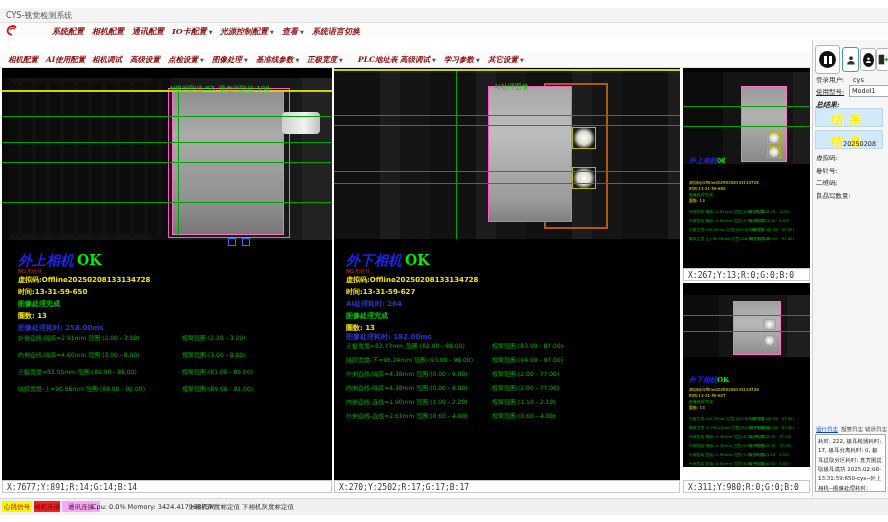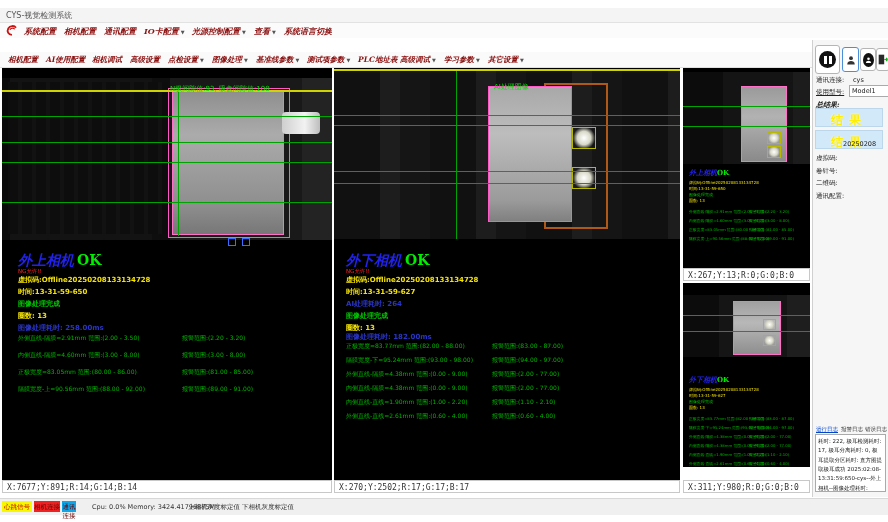--- a/index.html
+++ b/index.html
@@ -3,21 +3,21 @@
 <meta charset="utf-8">
 <style>
   html,body{margin:0;padding:0;background:#ffffff;width:888px;height:522px;overflow:hidden;
     font-family:"DejaVu Sans",sans-serif;}
   .abs{position:absolute;}
   #app{position:absolute;left:0;top:0;width:888px;height:522px;background:#fff;}
   
   #titlebar{left:0;top:8px;width:888px;height:14px;background:#f4f4f4;border-bottom:1px solid #e2e2e2;}
   #title{left:6px;top:2px;font-size:8px;color:#555;}
   #menubar{left:0;top:23px;width:888px;height:15px;background:#fbfbfb;}
-  .menuitem{top:3px;font:italic bold 8px "DejaVu Serif",serif;color:#8b1111;white-space:nowrap;}
+  .menuitem{top:3px;font:italic bold 8px "DejaVu Serif",serif;color:#8b1111;white-space:nowrap;margin-left:28px;}
   .arrow{font-size:5px;color:#555;margin-left:2px;font-style:normal;}
   #tabrow{left:0;top:38px;width:888px;height:14px;background:#eeeeee;border-bottom:1px solid #d5d5d5;}
   #tab-run{left:4px;top:1px;height:12px;padding:1px 7px;background:#ffffff;border:1px solid #bbb;border-bottom:none;
     font:italic bold 8px "DejaVu Serif",serif;color:#222;}
   #toolbar{left:0;top:52px;width:888px;height:15px;background:#fafafa;border-bottom:1px solid #e0e0e0;}
   .toolitem{top:3px;font:italic bold 7.5px "DejaVu Serif",serif;color:#8b1111;white-space:nowrap;}
   
   .view{background:#000;overflow:hidden;}
   #viewL{left:2px;top:68px;width:330px;height:412px;}
   #viewR{left:334px;top:68px;width:346px;height:412px;}
@@ -92,21 +92,21 @@
 
 
   <div id="toolbar" class="abs">
     <span class="abs toolitem" style="left:8px"><span>相机配置</span></span>
     <span class="abs toolitem" style="left:46px"><span>AI使用配置</span></span>
     <span class="abs toolitem" style="left:92px"><span>相机调试</span></span>
     <span class="abs toolitem" style="left:130px"><span>高级设置</span></span>
     <span class="abs toolitem" style="left:168px"><span>点检设置</span><span class="arrow">▼</span></span>
     <span class="abs toolitem" style="left:212px"><span>图像处理</span><span class="arrow">▼</span></span>
     <span class="abs toolitem" style="left:256px"><span>基准线参数</span><span class="arrow">▼</span></span>
-    <span class="abs toolitem" style="left:307px"><span>测试项参数</span><span class="arrow">▼</span></span>
+    <span class="abs toolitem" style="left:307px"><span>正极宽度</span><span class="arrow">▼</span></span>
     <span class="abs toolitem" style="left:358px"><span>PLC地址表</span></span>
     <span class="abs toolitem" style="left:400px"><span>高级调试</span><span class="arrow">▼</span></span>
     <span class="abs toolitem" style="left:444px"><span>学习参数</span><span class="arrow">▼</span></span>
     <span class="abs toolitem" style="left:488px"><span>其它设置</span><span class="arrow">▼</span></span>
   </div>
 
   <div id="viewL" class="abs view">
 
     <div class="abs" style="left:0;top:10px;width:330px;height:162px;background:linear-gradient(90deg,#0a0a0a 0 8px,#131313 8px 150px,#0e0e0e 150px 168px,#191919 168px 300px,#232323 300px 330px);">
       <div class="abs" style="left:6px;top:4px;width:160px;height:152px;background:repeating-linear-gradient(90deg,#0d0d0d 0 10px,#121212 10px 14px);"></div>
@@ -191,21 +191,21 @@
   <div id="footR" class="abs footer">X:270;Y:2502;R:17;G:17;B:17</div>
 
   <div id="thumbT" class="abs view">
     <div class="abs" style="left:0;top:4px;width:127px;height:92px;background:linear-gradient(90deg,#0c0c0c 0 40px,#141414 40px 110px,#1c1c1c 110px 127px);">
       <div class="abs cell" style="left:58px;top:14px;width:44px;height:74px;background:linear-gradient(180deg,#9a9a9a,#b2b2b2 40%,#8a8a8a);"></div>
       <div class="abs gline" style="left:0;top:34px;width:127px;"></div>
       <div class="abs gline" style="left:0;top:54px;width:127px;"></div>
       <div class="abs spot" style="left:84px;top:60px;width:12px;height:10px;"></div>
       <div class="abs spot" style="left:84px;top:74px;width:12px;height:10px;"></div>
     </div>
-    <div class="abs minititle" style="left:6px;top:100px;">
+    <div class="abs minititle" style="left:6px;top:88px;font-family:Liberation Mono, monospace;">
       <span>外上相机</span><span class="ok">OK</span>
     </div>
     <div class="abs m4y" style="left:6px;top:112px;">虚拟码:Offline20250208133134728</div>
     <div class="abs m4y" style="left:6px;top:118px;">时间:13-31-59-650</div>
     <div class="abs m4g" style="left:6px;top:124px;">图像处理完成</div>
     <div class="abs m4y" style="left:6px;top:130px;">圈数: 13</div>
     <span class="mrow" style="left:6px;top:141px;">外侧直线-隔膜=2.91mm 范围:(2.00 - 3.50)</span>
     <span class="mrow" style="left:66px;top:141px;">报警范围:(2.20 - 3.20)</span>
     <span class="mrow" style="left:6px;top:150px;">内侧直线-隔膜=4.60mm 范围:(3.00 - 8.00)</span>
     <span class="mrow" style="left:66px;top:150px;">报警范围:(3.00 - 8.00)</span>
@@ -268,41 +268,41 @@
           </svg>
       </div>
     </div>
     <div class="abs btn" style="left:63px;top:8px;width:12px;height:21px;">
       <svg width="11" height="13" viewBox="0 0 16 16">
         <rect x="1" y="1" width="8" height="14" fill="#2a2a2a"></rect>
         <path d="M9 8h5M14 8l-2.4-2.4M14 8l-2.4 2.4" stroke="#1faa1f" stroke-width="1.6" fill="none"></path>
       </svg>
     </div>
 
-    <span class="abs lbl" style="left:3px;top:36px;">通讯连接:</span>
+    <span class="abs lbl" style="left:3px;top:36px;">登录用户:</span>
     <span class="abs val" style="left:40px;top:36px;">cys</span>
     <span class="abs lbl" style="left:3px;top:48px;text-decoration:underline;">使用型号:</span>
     <span class="abs valbox" style="left:36px;top:45px;width:36px;">Model1</span>
     <span class="abs lbl" style="left:3px;top:60px;font:italic bold 7px 'DejaVu Serif',serif;">总结果:</span>
     <div class="abs resbox" style="left:2px;top:68px;width:68px;height:19px;">结果</div>
     <div class="abs resbox" style="left:2px;top:90px;width:68px;height:19px;">结果</div>
     <span class="abs lbl" style="left:3px;top:114px;">虚拟码:</span>
     <span class="abs val" style="left:30px;top:100px;">20250208</span>
     <span class="abs lbl" style="left:3px;top:127px;">卷针号:</span>
     <span class="abs lbl" style="left:3px;top:139px;">二维码:</span>
-    <span class="abs lbl" style="left:3px;top:152px;">通讯配置:</span>
+    <span class="abs lbl" style="left:3px;top:152px;">良品写数量:</span>
 
     <span class="abs logtab sel" style="left:3px;top:386px;">运行日志</span>
     <span class="abs logtab" style="left:28px;top:386px;">报警日志</span>
     <span class="abs logtab" style="left:52px;top:386px;">错误日志</span>
     <div id="logbox" class="abs" style="left:2px;top:394px;width:71px;height:58px;">耗时: 222, 极耳检测耗时: 17, 极耳分离耗时: 0, 极耳提取分区耗时: 直方图提取极耳成功 2025:02:08-13:31:59:650-cys--外上相机--图像处理耗时: 258.00ms</div>
   </div>
 
   <div id="statusbar" class="abs">
     <div class="abs seg" style="left:2px;width:30px;background:#f7f700;color:#cc0000;">心跳信号</div>
     <div class="abs seg" style="left:34px;width:26px;background:#ee2222;color:#660000;">相机连接</div>
-    <div class="abs seg" style="left:62px;width:14px;background:#0ea5e9;color:#660000;">通讯连接</div>
+    <div class="abs seg" style="left:62px;width:38px;background:#f0abfc;color:#660000;">通讯连接</div>
     <span class="abs stxt" style="left:92px;">Cpu: 0.0% Memory: 3424.41796875M</span>
     <span class="abs stxt" style="left:188px;">上相机灰度标定值</span>
     <span class="abs stxt" style="left:242px;">下相机灰度标定值</span>
   </div>
 
 </div>
 
 </body></html>

